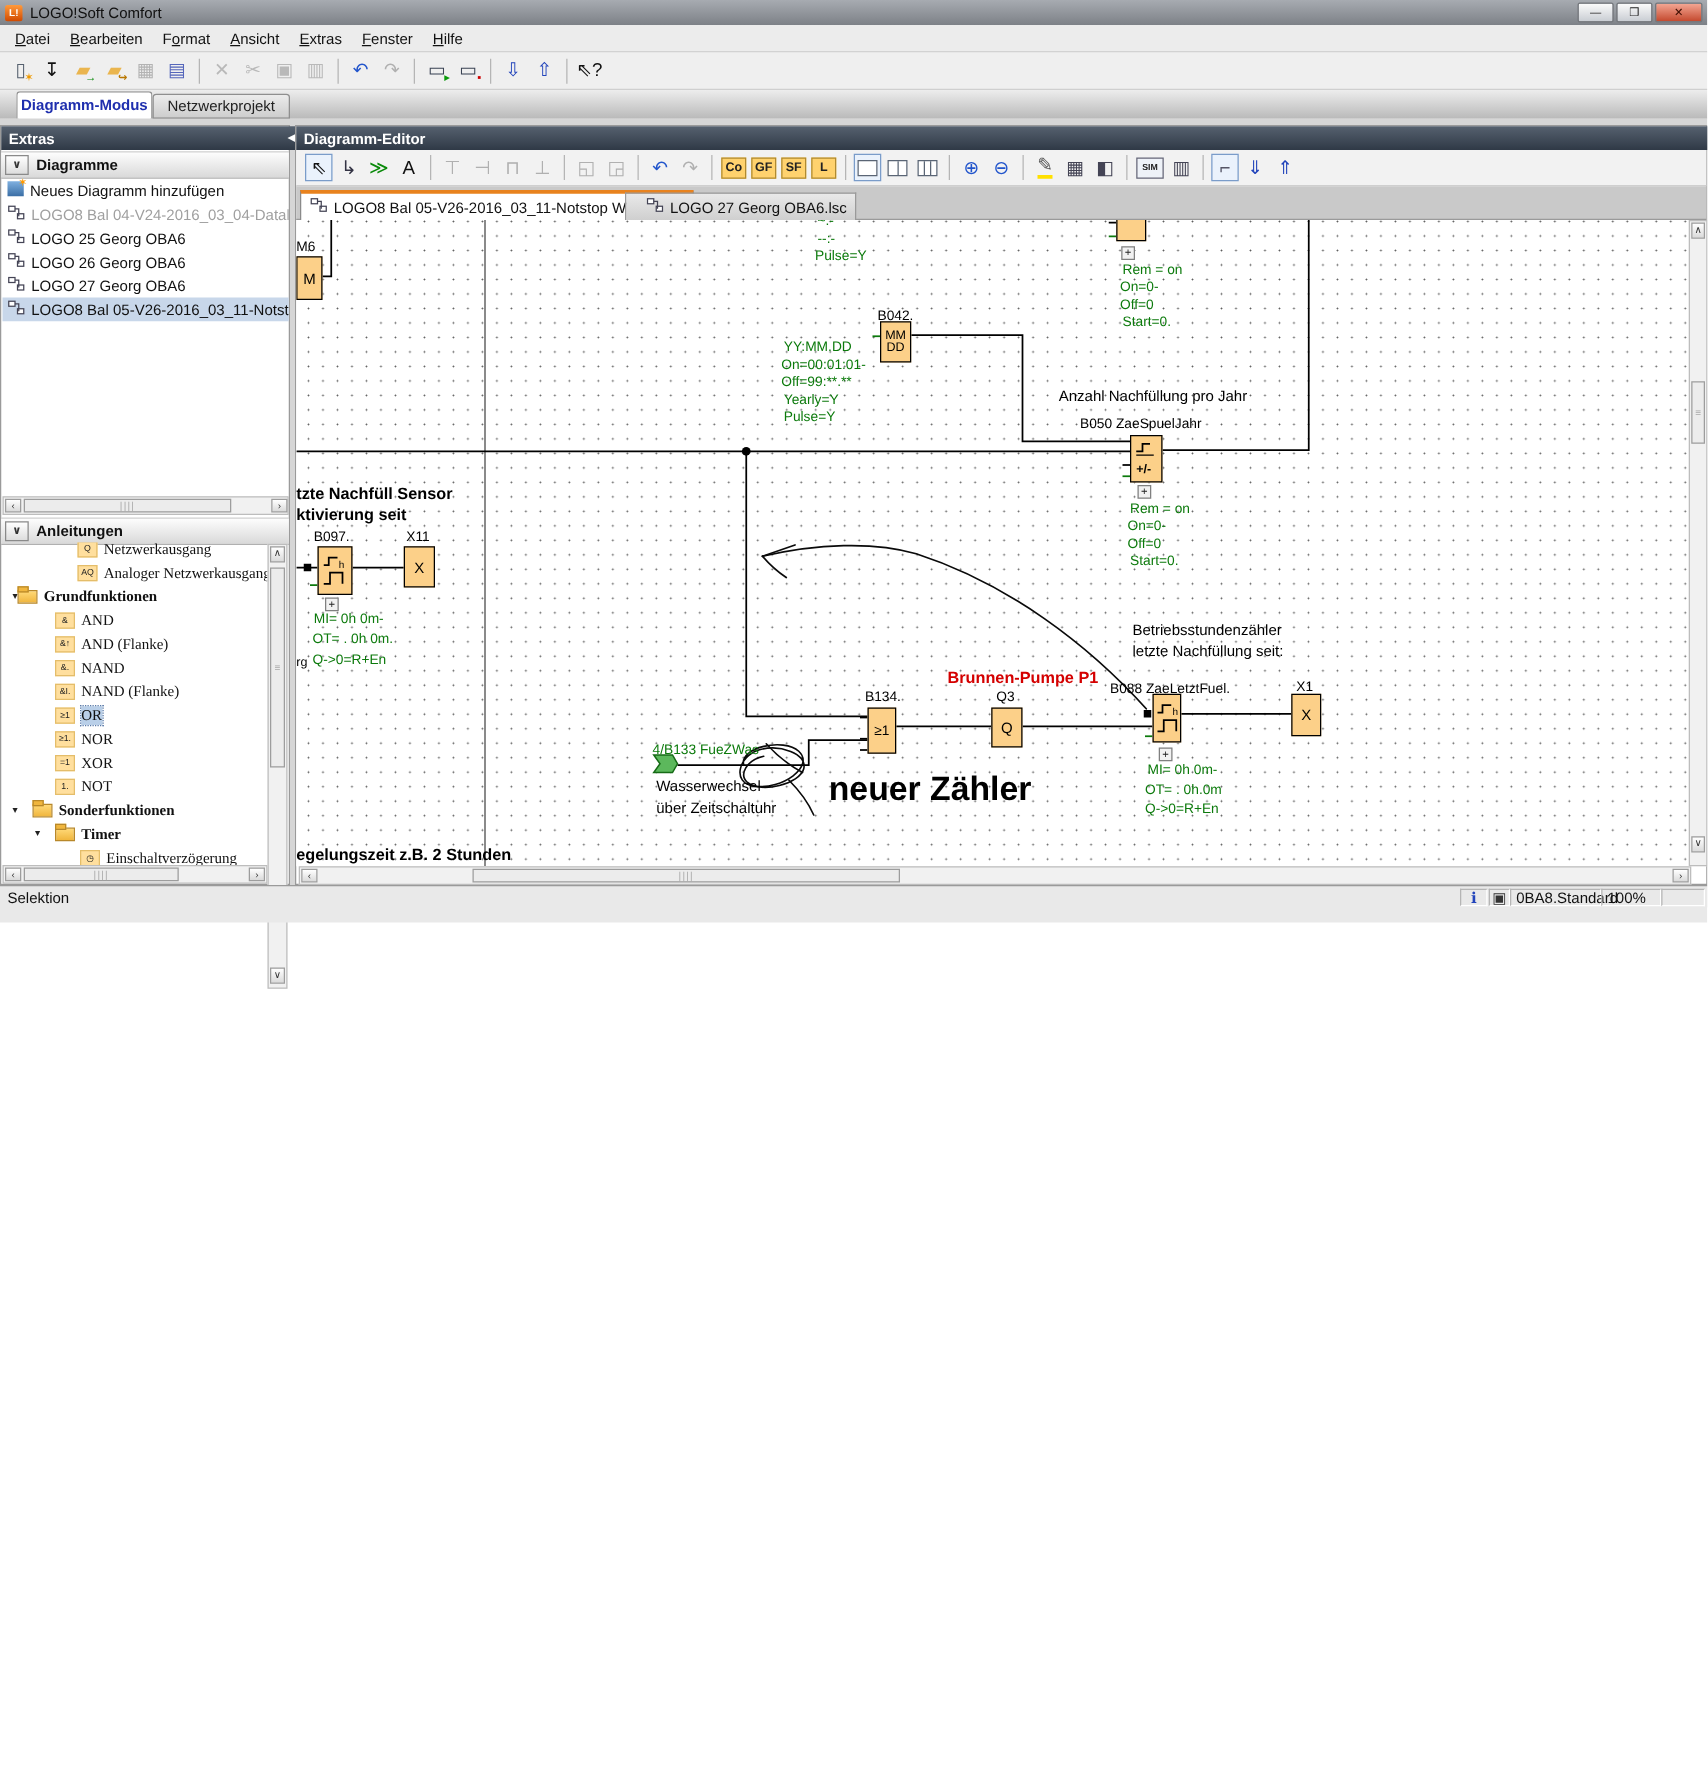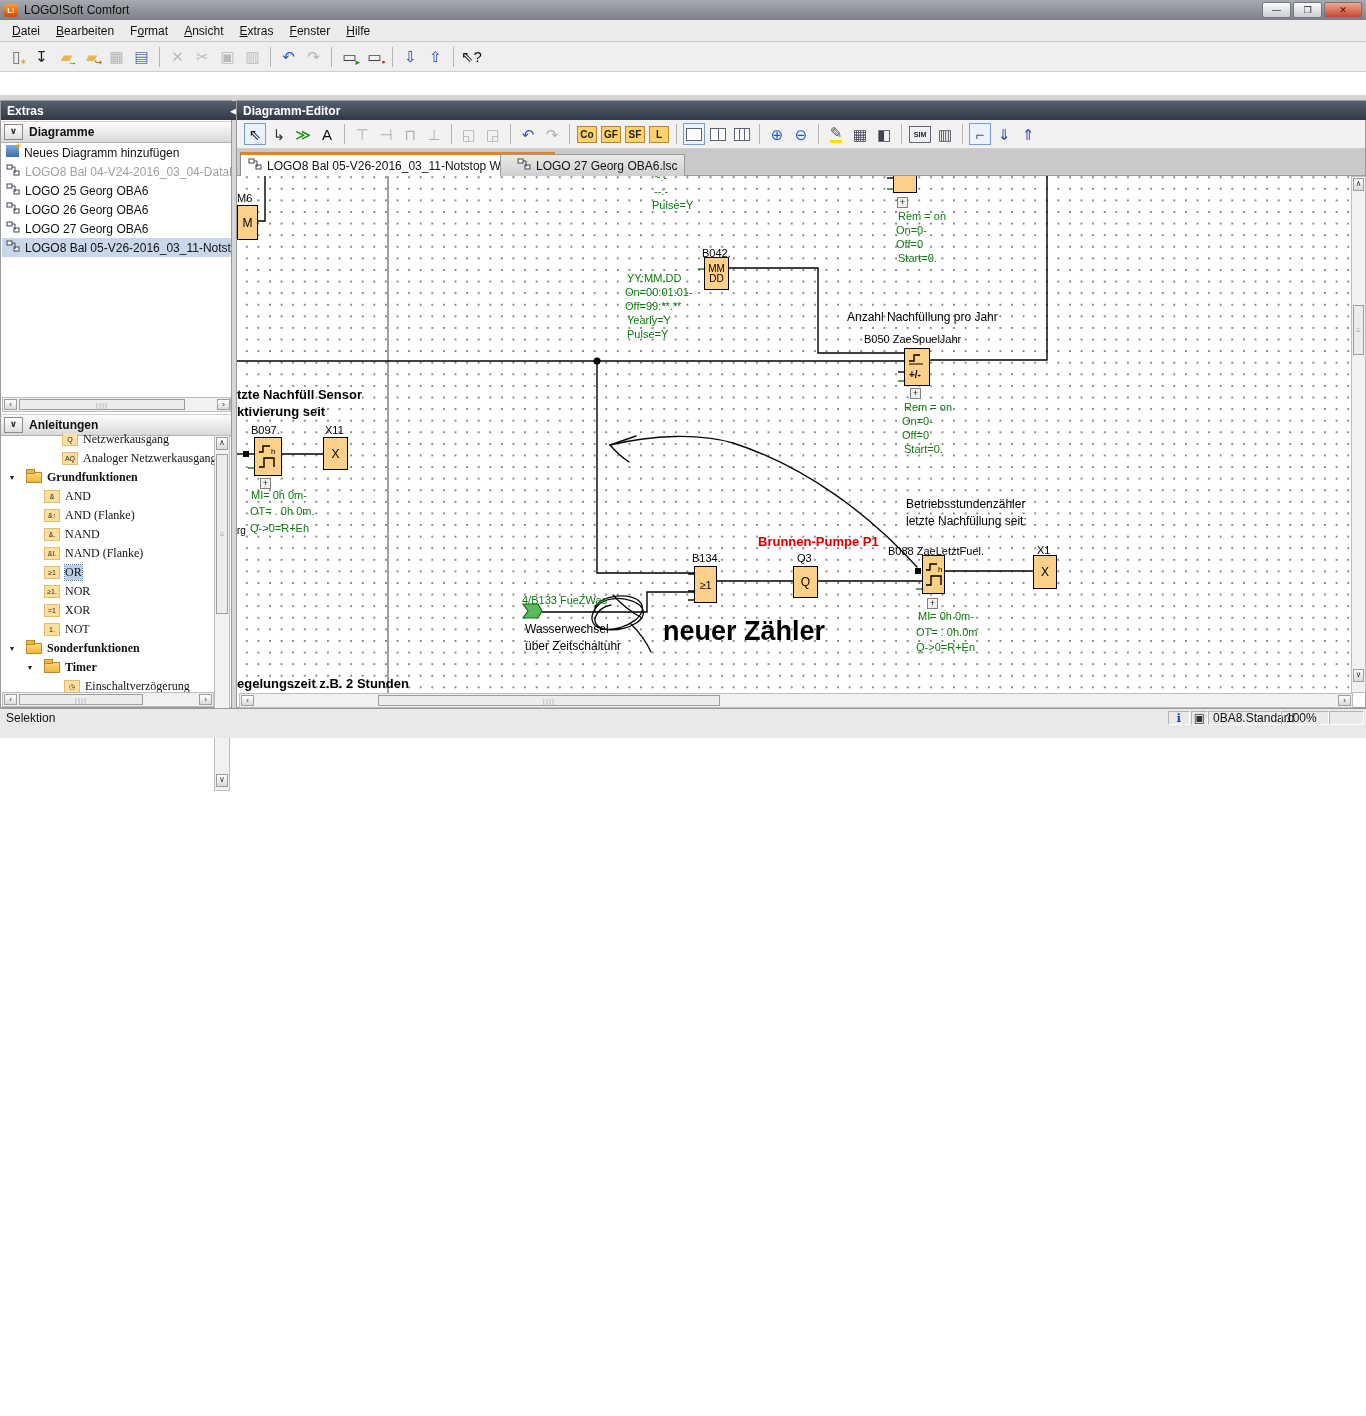--- a/index.html
+++ b/index.html
@@ -160,20 +160,24 @@
       </div>
       <div class="tb-btn">
         <div class="tb-glyph" style="color: rgb(34, 68, 187);">⇧</div>
       </div>
       <div class="tb-sep"></div>
       <div class="tb-btn">
         <div class="tb-glyph" style="color: rgb(17, 17, 17);">⇖?</div>
       </div>
     </div>
 
+  <div class="abs modetabs" id="modetabs">
+      <div class="mode-tab active">Diagramm-Modus</div>
+      <div class="mode-tab inactive">Netzwerkprojekt</div>
+    </div>
 
   <div class="abs workbg"></div>
   <div class="abs splitter"></div>
 
   <div class="abs sidebar">
     <div class="panel-header abs" style="left:0;top:0;width:230px;height:19px">
       <span>Extras</span>
       <span style="font-size:9px">◀</span>
     </div>
     <div class="sec-header abs" style="left:0;top:20px;width:230px;height:20px">
@@ -247,21 +251,21 @@
           </span>
         </div>
         <div class="tree-item" style="top: 15px;">
           <span style="position: absolute; left: 60px; display: inline-flex; align-items: center;">
             <span class="chip">AQ</span>
             <span class="tree-label">Analoger Netzwerkausgang</span>
           </span>
         </div>
         <div class="tree-item" style="top: 34px;">
           <span class="tree-arrow" style="position: absolute; left: 5px; font-size: 7px;">▼</span>
-          <span style="position: absolute; left: 24px; display: inline-flex; align-items: center;">
+          <span style="position: absolute; left: 12px; display: inline-flex; align-items: center;">
             <span class="folder"></span>
             <span class="tree-label bold">Grundfunktionen</span>
           </span>
         </div>
         <div class="tree-item" style="top: 53px;">
           <span style="position: absolute; left: 42px; display: inline-flex; align-items: center;">
             <span class="chip">&amp;</span>
             <span class="tree-label">AND</span>
           </span>
         </div>

